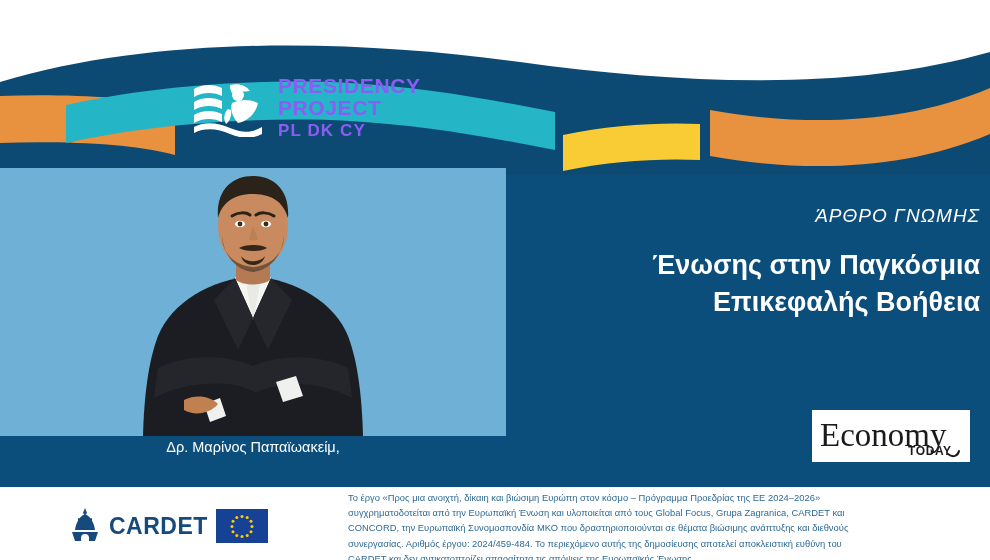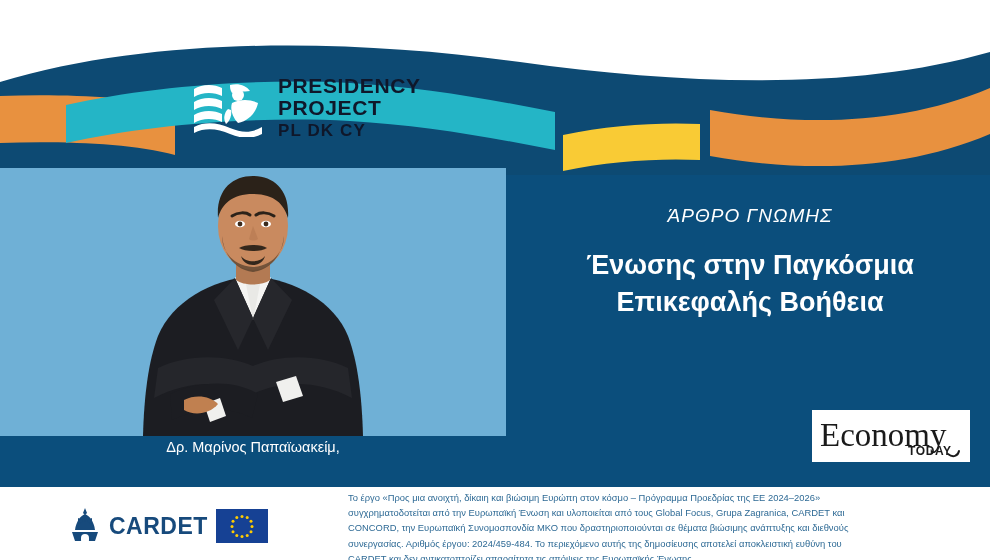--- a/index.html
+++ b/index.html
@@ -50,21 +50,21 @@
     z-index: 6;
     display: flex;
     align-items: center;
     gap: 14px;
   }
   .logo-mark { width: 72px; height: 58px; display: block; }
   .logo-words {
     display: flex;
     flex-direction: column;
     justify-content: center;
-    color: #0f172a;
+    color: #8b5cf6;
   }
   .logo-line1, .logo-line2 {
     font-size: 21px;
     font-weight: bold;
     letter-spacing: 0.6px;
     line-height: 1.05;
   }
   .logo-line3 {
     font-size: 17px;
     font-weight: bold;
@@ -98,21 +98,21 @@
   }
   .photo-caption .cap-line { display: block; white-space: nowrap; }
 
   
   .article-block {
     position: absolute;
     left: 520px;
     top: 205px;
     width: 460px;
     z-index: 5;
-    text-align: center;
+    text-align: right;
     color: #ffffff;
   }
   .kicker {
     font-size: 19px;
     font-style: italic;
     letter-spacing: 1px;
     margin-bottom: 20px;
   }
   .headline {
     font-size: 27px;

